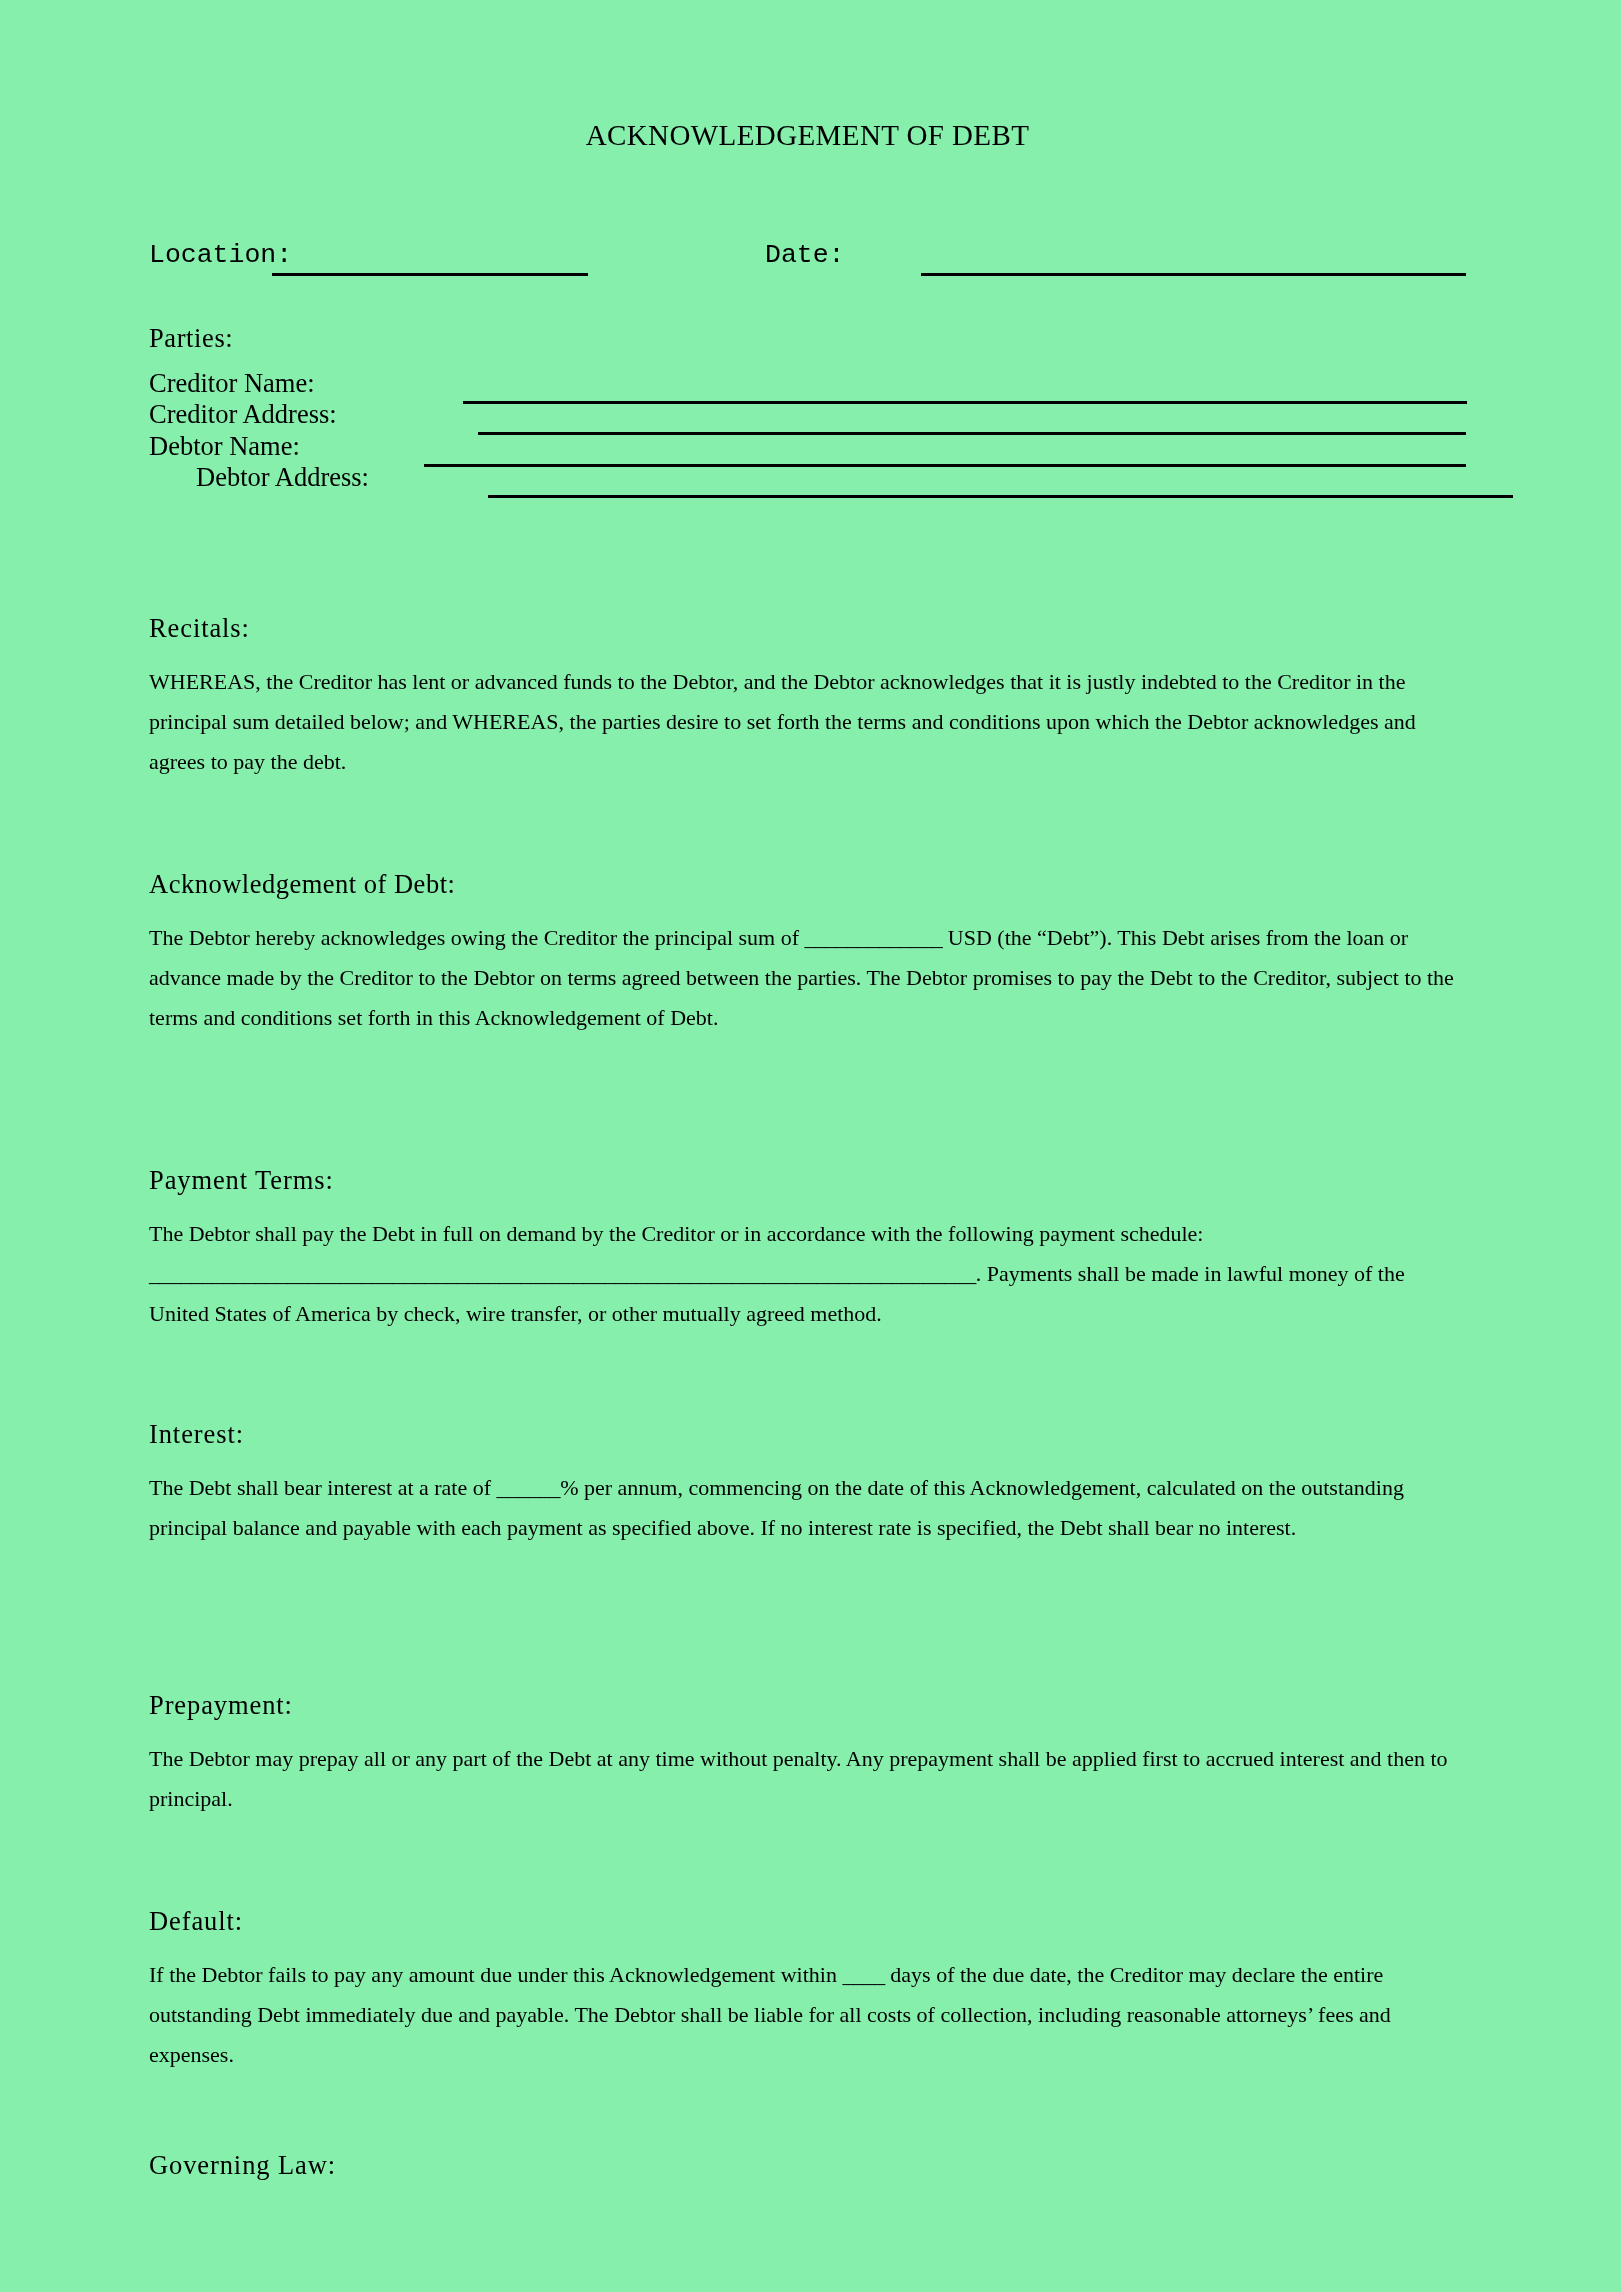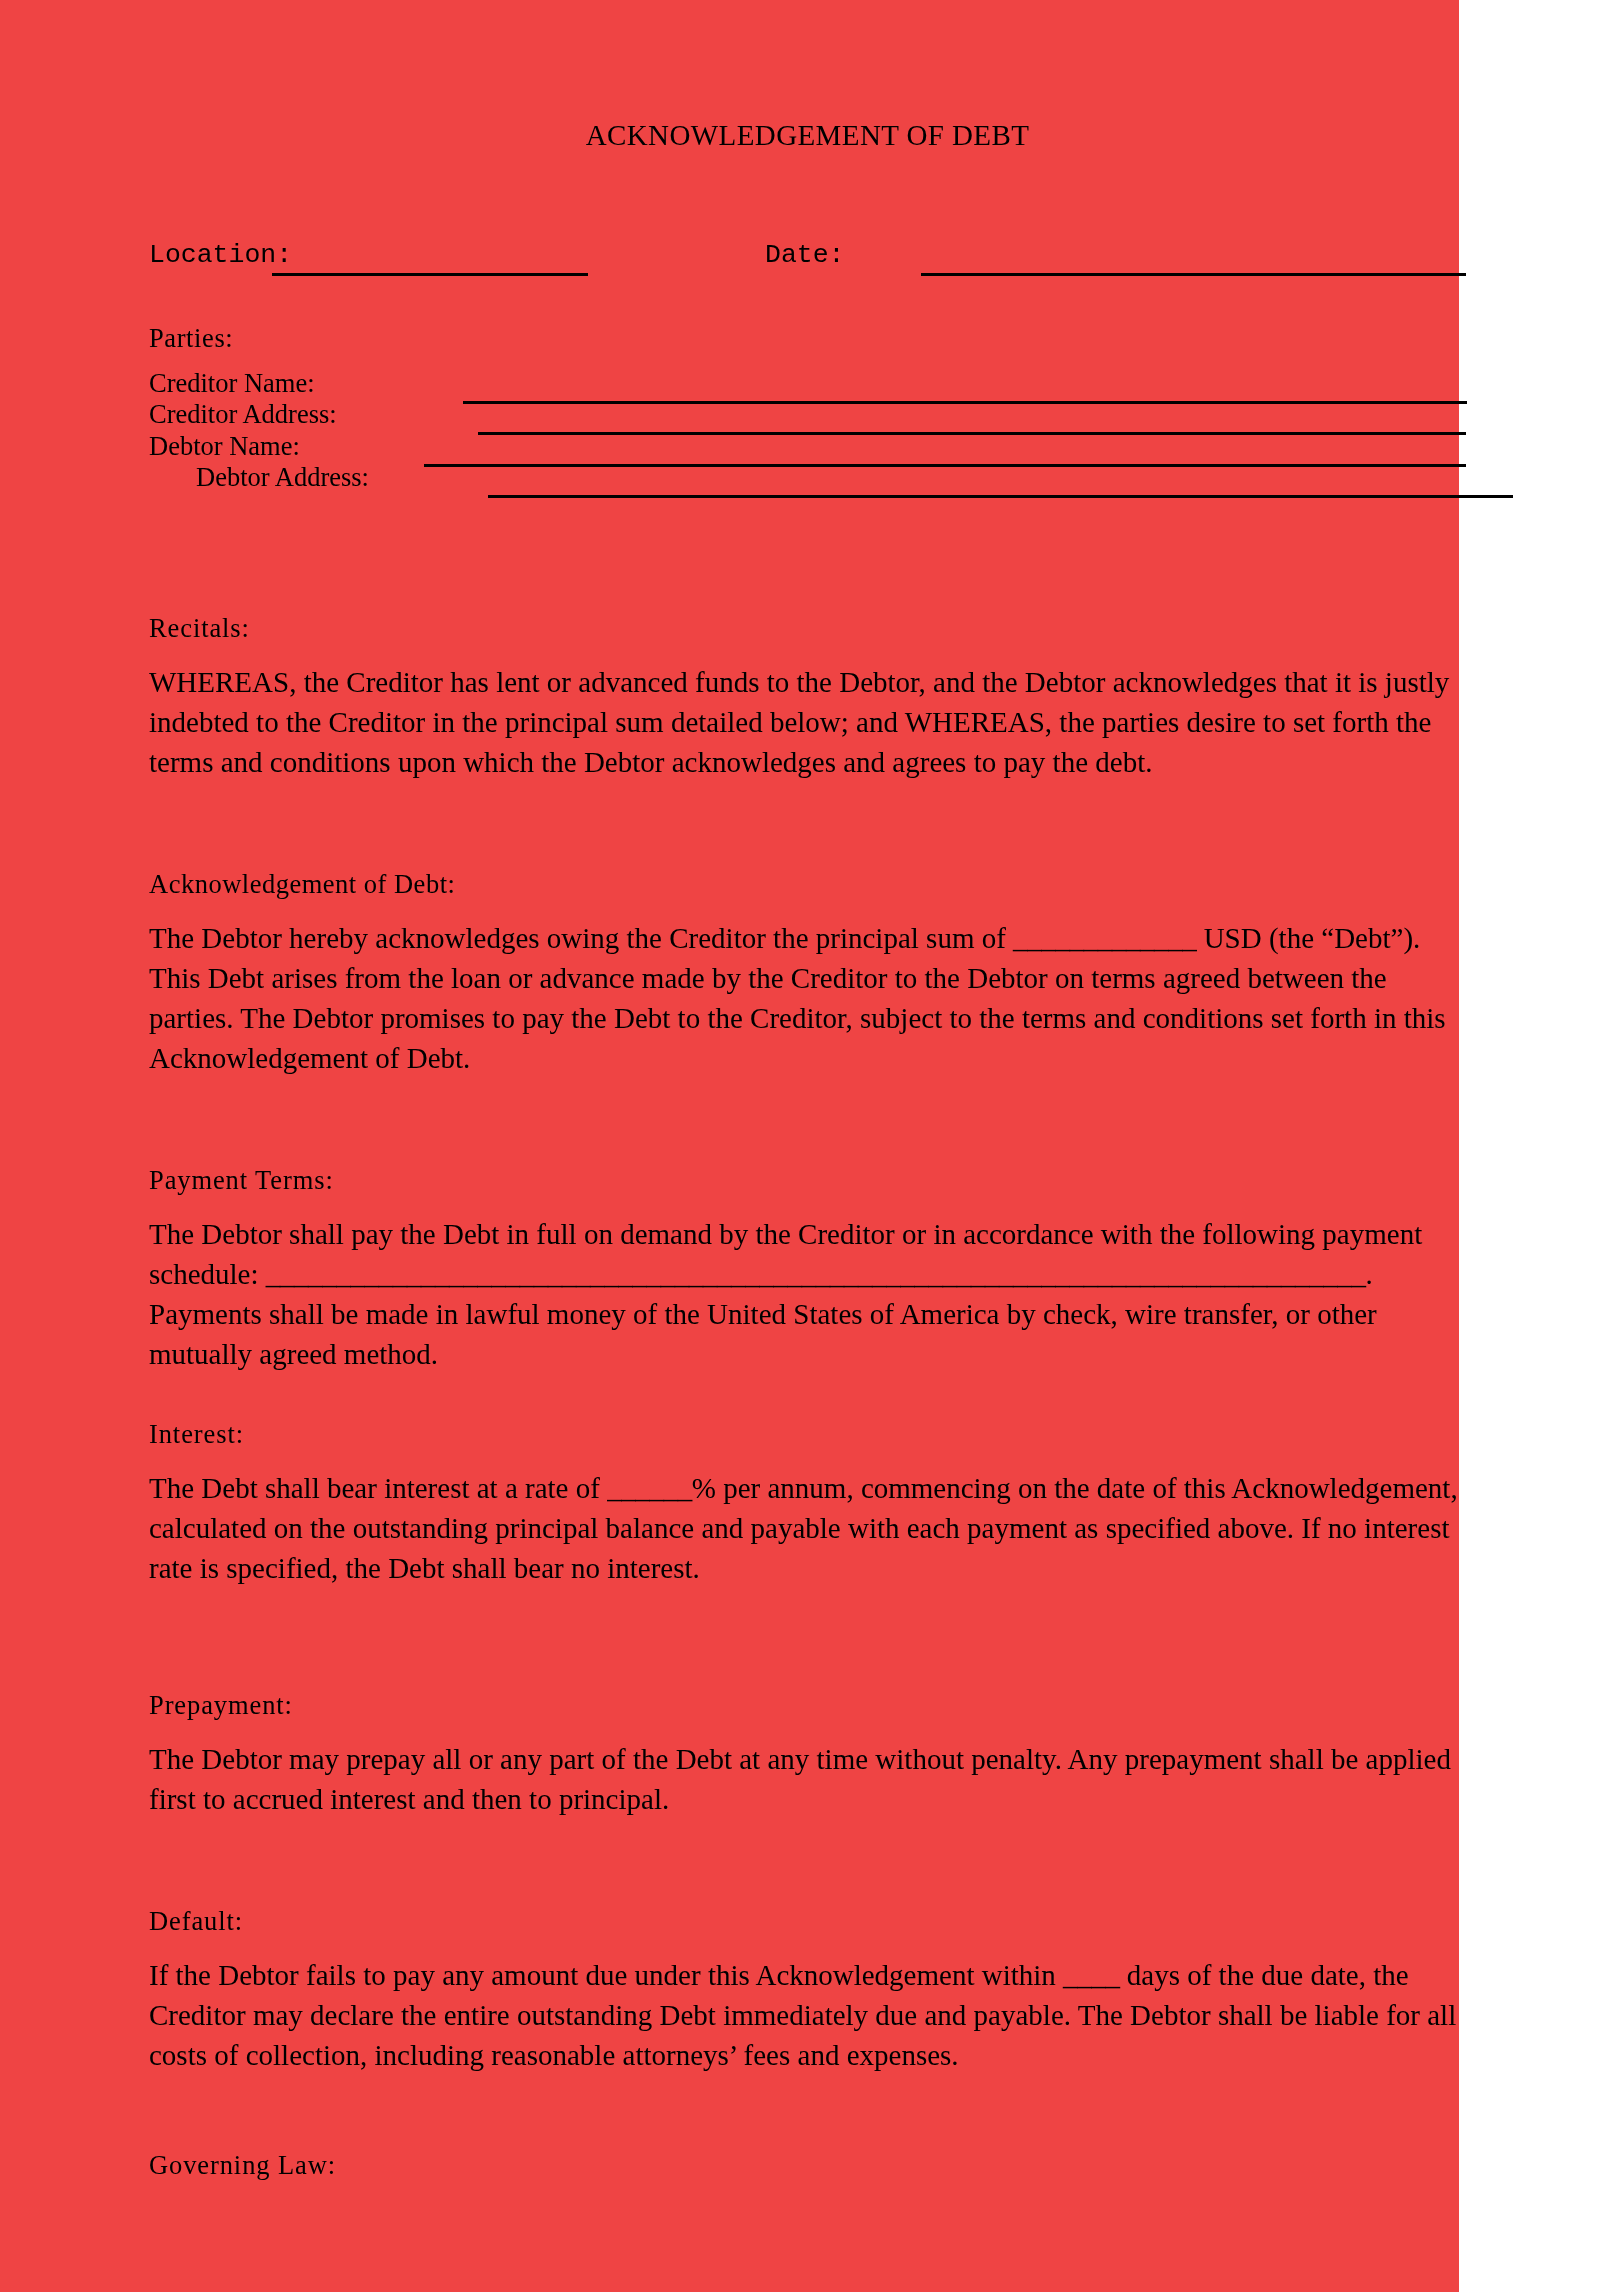--- a/index.html
+++ b/index.html
@@ -13,23 +13,23 @@
     font-family: "Liberation Serif", "DejaVu Serif", serif;
     color: #000000;
     overflow: hidden;
     position: relative;
   }
 
   .page {
     position: absolute;
     left: 0;
     top: 0;
-    width: 1459px;
+    width: 1621px;
     height: 2293px;
-    background: #ef4444;
+    background: #86efac;
     box-sizing: border-box;
   }
 
   .doc-title {
     position: absolute;
     left: 149px;
     top: 116px;
     width: 1317px;
     text-align: center;
     font-size: 29px;
@@ -128,21 +128,21 @@
   .sec-heading {
     font-size: 26.5px;
     line-height: 40px;
     letter-spacing: 0.9px;
     margin: 0 0 13.7px 0;
   }
   .sec-heading.tight {
     letter-spacing: 0.5px;
   }
   .sec-body {
-    font-size: 29px;
+    font-size: 22px;
     line-height: 40px;
     margin: 0;
     text-align: left;
   }
   .blank {
     letter-spacing: -0.4px;
   }
 
   .sec-recitals        { top: 608px; }
   .sec-acknowledgement { top: 864px; }

